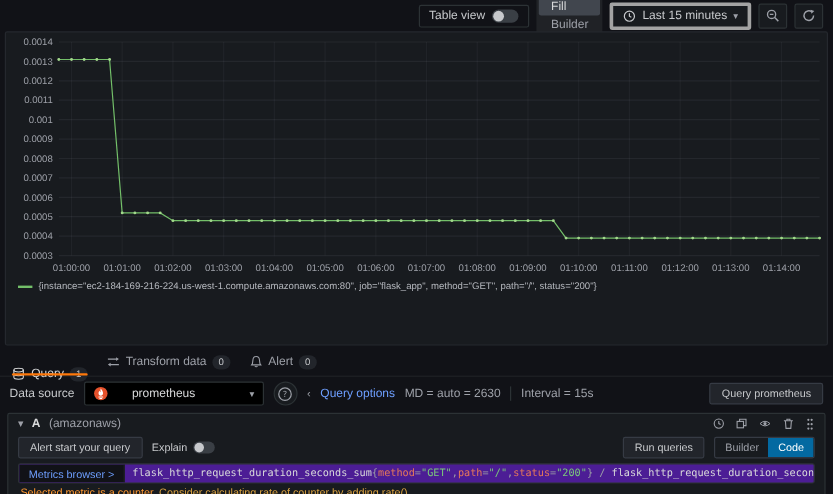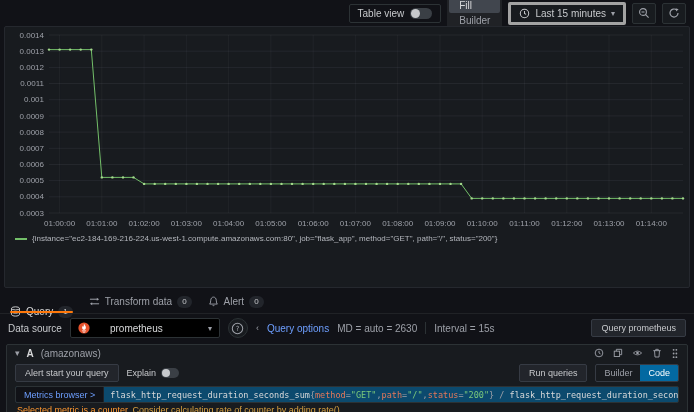--- a/index.html
+++ b/index.html
@@ -49,21 +49,21 @@
   .q-header .refid { font-weight:bold; color:#d8d9da; }
   .q-header .dshint { color:#9da0a8; }
   .q-hicons { margin-left:auto; display:flex; align-items:center; gap:9px; color:#9da0a8; }
   .q-actions { display:flex; align-items:center; gap:8px; padding:3px 8px; }
   .explain { display:flex; align-items:center; gap:5px; color:#c7c9cc; font-size:9px; }
   .toggle.sm { width:18px; height:10px; }
   .toggle.sm .knob { width:8px; height:8px; }
   .bc-group { display:flex; border:1px solid #363b44; border-radius:2px; overflow:hidden; font-size:9px; }
   .bc-group span { padding:3px 8px; color:#9da0a8; cursor:pointer; }
   .bc-group span.active { background:#0369a1; color:#fff; }
-  .q-code { display:flex; align-items:center; margin:1px 8px 0 8px; border:1px solid #2c3235; border-radius:2px; background:#0c4a6e; height:17px; overflow:hidden; }
+  .q-code { display:flex; align-items:center; margin:1px 8px 0 8px; border:1px solid #2c3235; border-radius:2px; background:#4c1d95; height:17px; overflow:hidden; }
   .mb-label { color:#6e9fff; font-size:9px; padding:0 8px; white-space:nowrap; border-right:1px solid #1f2228; align-self:stretch; display:flex; align-items:center; background:#111217; }
   .promql { font-family:"DejaVu Sans Mono","Liberation Mono",monospace; font-size:8.5px; white-space:nowrap; padding:0 6px; color:#d8d9da; }
   .tok-metric { color:#d8d9da; }
   .tok-label { color:#e5785a; }
   .tok-string { color:#7bc97b; }
   .tok-op, .tok-brace { color:#9da0a8; }
   .q-warning { padding:2px 10px 1px 10px; font-size:9px; color:#ff9830; }
   .q-warning .wlink { color:#d8a03f; text-decoration:underline; cursor:pointer; }
   .chev { color:#9da0a8; font-size:9px; }
   svg.icon { display:block; }

